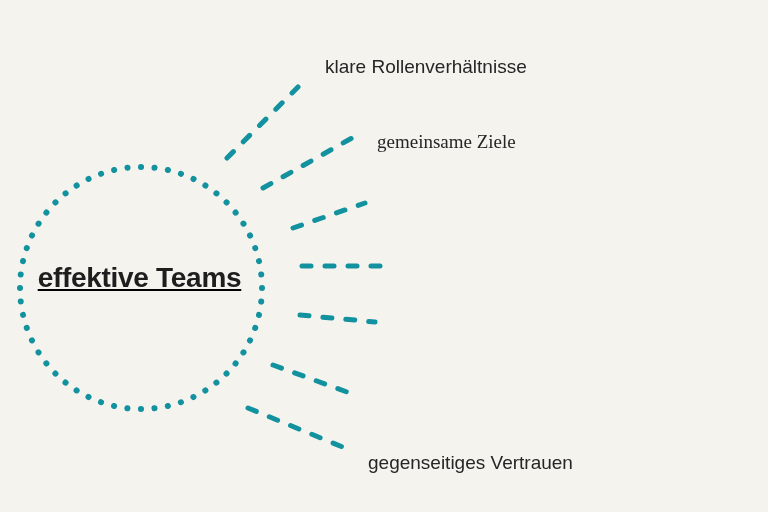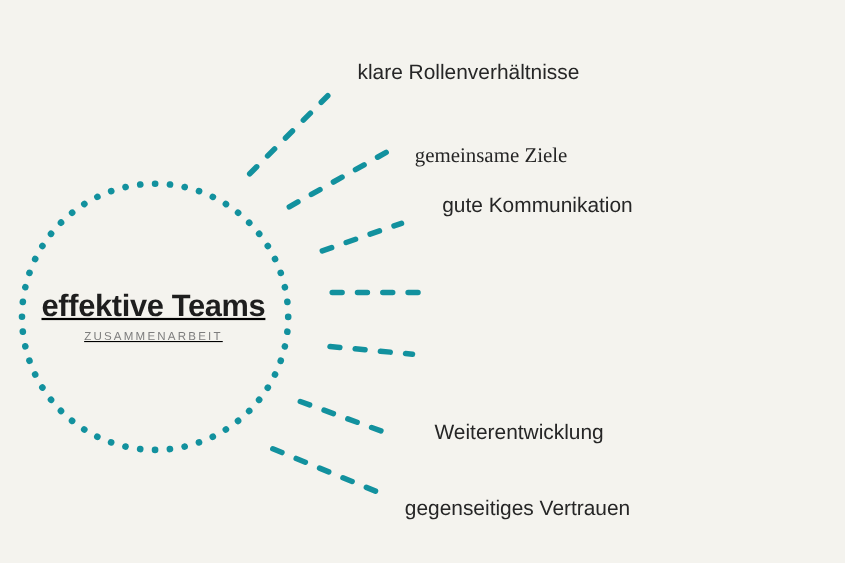--- a/index.html
+++ b/index.html
@@ -93,22 +93,19 @@
     <line class="branch-line" x1="263" y1="188" x2="352" y2="138"></line>
     <line class="branch-line" x1="293" y1="228" x2="365" y2="203"></line>
     <line class="branch-line" x1="302" y1="266" x2="380" y2="266"></line>
     <line class="branch-line" x1="300" y1="315" x2="375" y2="322"></line>
     <line class="branch-line" x1="273" y1="365" x2="347" y2="392"></line>
     <line class="branch-line" x1="248" y1="408" x2="345" y2="448"></line>
   </svg>
 
   <div class="center-block">
     <div class="center-title">effektive Teams</div>
-    <div class="center-subtitle">ZUSAMMENARBEIT</div>
   </div>
 
   <div class="branch-label b0">klare Rollenverhältnisse</div>
   <div class="branch-label b1">gemeinsame Ziele</div>
-  <div class="branch-label b2">gute Kommunikation</div>
-  <div class="branch-label b5">Weiterentwicklung</div>
   <div class="branch-label b6">gegenseitiges Vertrauen</div>
 
 </div>
 
 </body></html>

